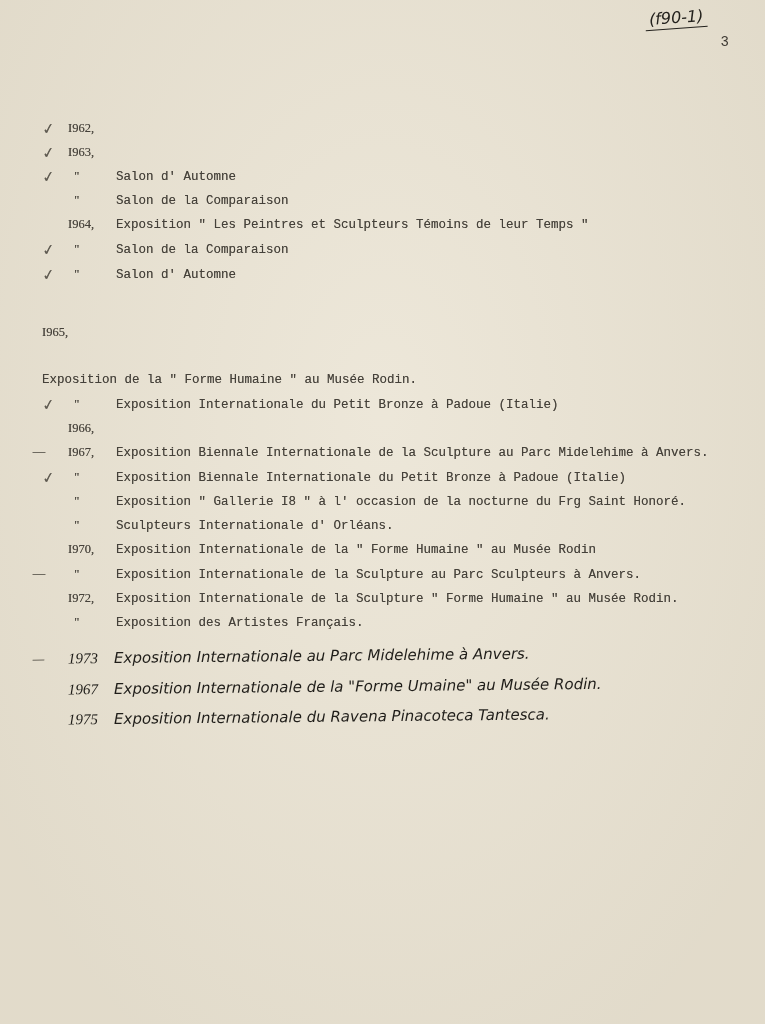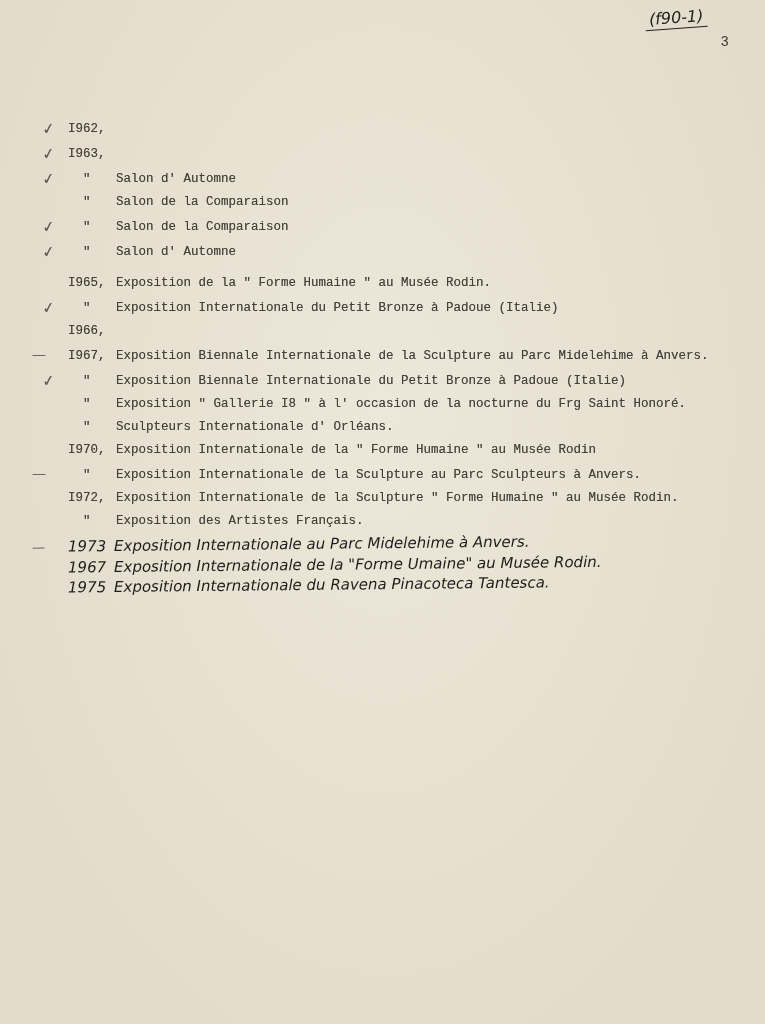--- a/index.html
+++ b/index.html
@@ -42,60 +42,62 @@
     top: 116px;
     left: 42px;
     right: 14px;
   }
   .row {
     display: flex;
     align-items: baseline;
     line-height: 23px;
     white-space: pre;
   }
-  .row.gap { margin-top: 8px; }
+  .row.gap { margin-top: 8px; flex-direction: column; }
   .mark {
     display: inline-block;
     width: 26px;
     flex: 0 0 26px;
     text-align: left;
     color: #6e6a60;
     font-family: "DejaVu Sans", sans-serif;
   }
   .mark.check { font-size: 15px; transform: rotate(-8deg) translateY(1px); color: #5f5b52; }
   .mark.dash  { font-size: 14px; letter-spacing: -2px; transform: translateX(-10px); color: #6e6a60; }
   .year {
     display: inline-block;
     width: 48px;
     flex: 0 0 48px;
     white-space: pre;
+    font-family: Liberation Serif, serif;
   }
   .typed { font-size: 12.5px; color: #45413a; text-shadow: 0 0 0.3px rgba(60,55,45,0.55); }
   .handwritten {
     font-family: "DejaVu Sans", sans-serif;
     font-style: italic;
     font-size: 15px;
     line-height: 20px;
     color: #1f1d19;
     transform: rotate(-0.6deg);
   }
-  .handwritten .year { width: 46px; flex-basis: 46px; }
+  .handwritten .year { width: 46px; flex-basis: 46px; margin-top: 10px; }
   .handwritten .mark { font-size: 13px; }
 </style>
 </head>
 <body>
 
 <div class="paper">
   <div class="folio">(f90-1)</div>
   <div class="page-number">3</div>
   <div class="list">
       <div class="row typed"><span class="mark check">✓</span><span class="year">I962,</span></div>
       <div class="row typed"><span class="mark check">✓</span><span class="year">I963,</span></div>
       <div class="row typed"><span class="mark check">✓</span><span class="year">  "</span><span class="text">Salon d' Automne</span></div>
       <div class="row typed"><span class="mark none"></span><span class="year">  "</span><span class="text">Salon de la Comparaison</span></div>
+      <div class="row typed"><span class="mark none"></span><span class="year">I964,</span><span class="text">Exposition " Les Peintres et Sculpteurs Témoins de leur Temps "</span></div>
       <div class="row typed"><span class="mark check">✓</span><span class="year">  "</span><span class="text">Salon de la Comparaison</span></div>
       <div class="row typed"><span class="mark check">✓</span><span class="year">  "</span><span class="text">Salon d' Automne</span></div>
       <div class="row typed gap"><span class="mark none"></span><span class="year">I965,</span><span class="text">Exposition de la " Forme Humaine " au Musée Rodin.</span></div>
       <div class="row typed"><span class="mark check">✓</span><span class="year">  "</span><span class="text">Exposition Internationale du Petit Bronze à Padoue (Italie)</span></div>
       <div class="row typed"><span class="mark none"></span><span class="year">I966,</span></div>
       <div class="row typed"><span class="mark dash">—</span><span class="year">I967,</span><span class="text">Exposition Biennale Internationale de la Sculpture au Parc Midelehime à Anvers.</span></div>
       <div class="row typed"><span class="mark check">✓</span><span class="year">  "</span><span class="text">Exposition Biennale Internationale du Petit Bronze à Padoue (Italie)</span></div>
       <div class="row typed"><span class="mark none"></span><span class="year">  "</span><span class="text">Exposition " Gallerie I8 " à l' occasion de la nocturne du Frg Saint Honoré.</span></div>
       <div class="row typed"><span class="mark none"></span><span class="year">  "</span><span class="text">Sculpteurs Internationale d' Orléans.</span></div>
       <div class="row typed"><span class="mark none"></span><span class="year">I970,</span><span class="text">Exposition Internationale de la " Forme Humaine " au Musée Rodin</span></div>

